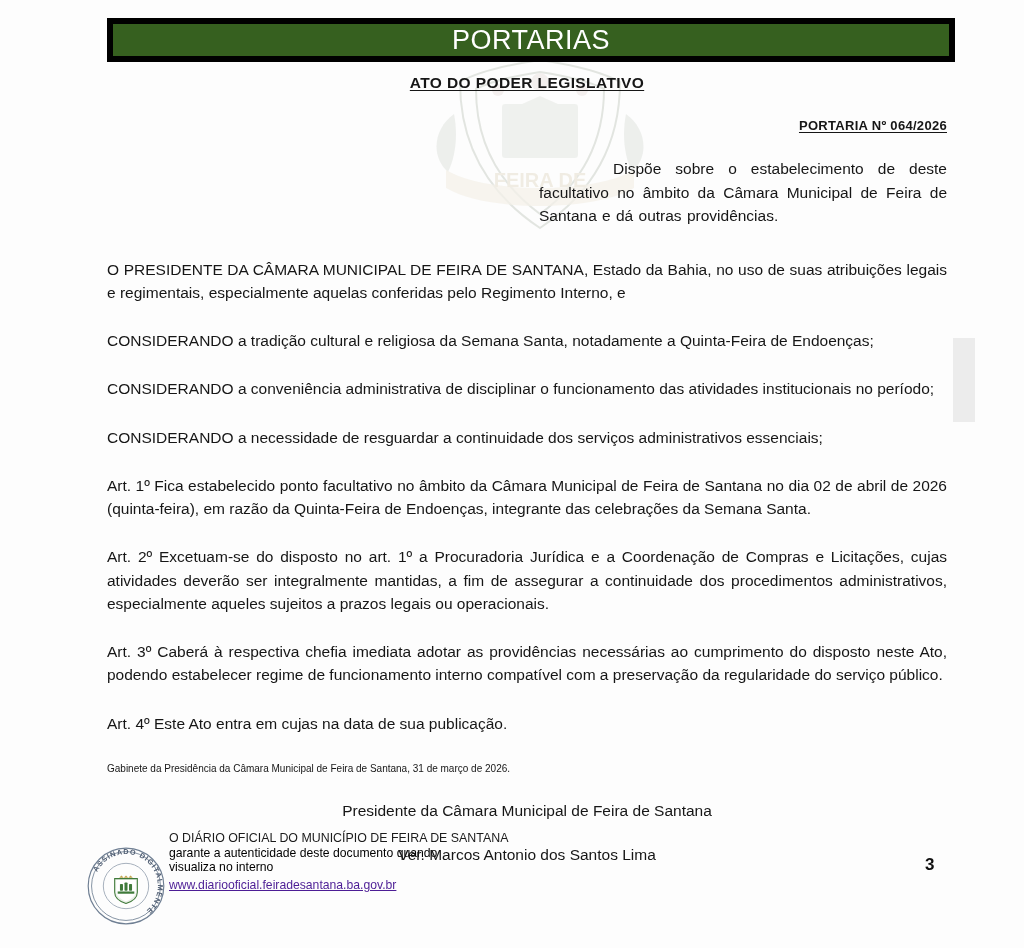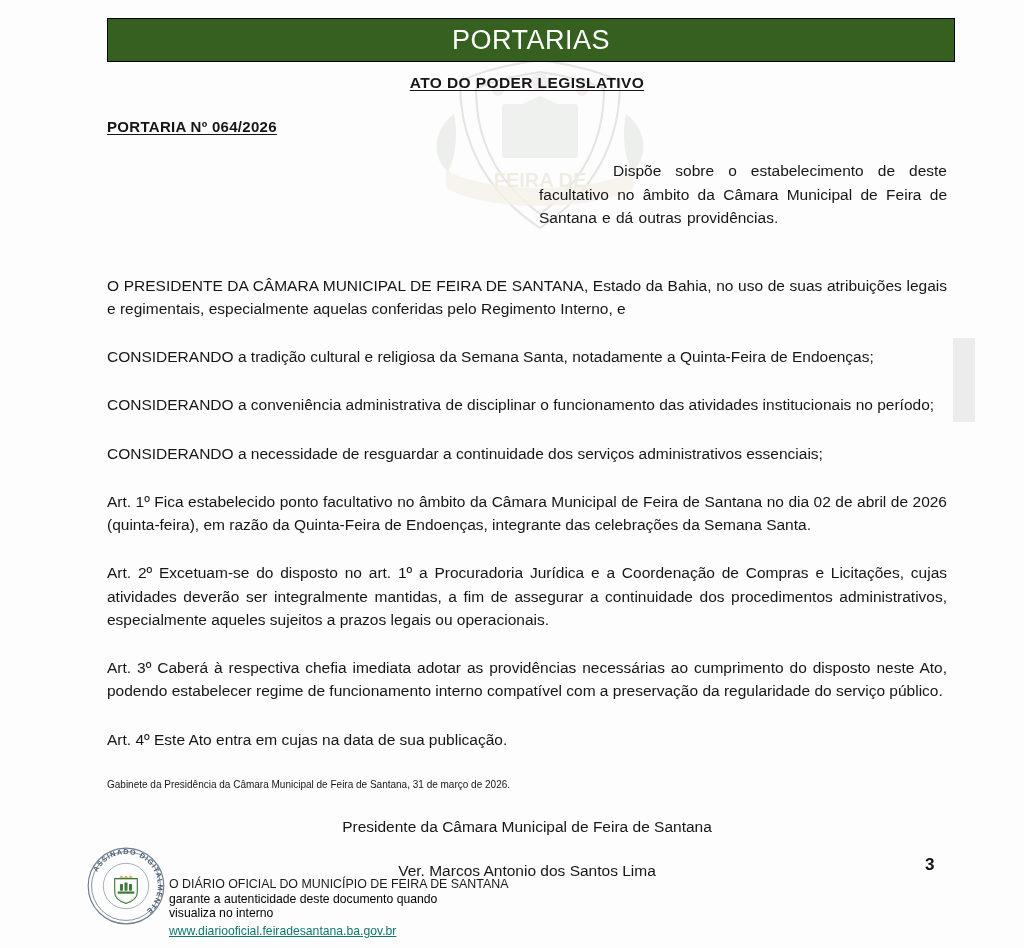--- a/index.html
+++ b/index.html
@@ -53,21 +53,21 @@
   }
 
   
   .banner {
     position: absolute;
     left: 107px;
     top: 18px;
     width: 848px;
     height: 44px;
     background: #36601f;
-    border: 1px solid #000000;
+    border: 6px solid #000000;
     box-sizing: border-box;
     display: flex;
     align-items: center;
     justify-content: center;
     z-index: 2;
   }
   .banner-title {
     color: #ffffff;
     font-size: 27px;
     letter-spacing: 0.5px;
@@ -89,23 +89,23 @@
     font-weight: bold;
     font-size: 15.5px;
     letter-spacing: 0.4px;
     margin: 10px 0 0 0;
   }
   .doc-heading span {
     text-decoration: underline;
     text-underline-offset: 2px;
   }
   .doc-subheading {
-    text-align: left;
+    text-align: right;
     font-weight: bold;
-    font-size: 15px;
+    font-size: 13px;
     letter-spacing: 0.3px;
     margin: 26px 0 0 0;
   }
   .doc-subheading span {
     text-decoration: underline;
     text-underline-offset: 2px;
   }
 
   
   .ementa {
@@ -118,21 +118,21 @@
     word-spacing: 1px;
   }
 
   
   .para {
     text-align: justify;
     font-size: 15.5px;
     line-height: 1.5;
     margin: 25px 0 0 0;
   }
-  .para.first { margin-top: 44px; }
+  .para.first { margin-top: 30px; }
 
   
   .closing {
     font-size: 10px;
     line-height: 1.5;
     margin: 26px 0 0 0;
     text-align: left;
   }
   .sign-line {
     text-align: center;
@@ -144,40 +144,40 @@
     left: 84px;
     top: 844px;
     width: 84px;
     height: 84px;
   }
   .seal svg { display: block; width: 100%; height: 100%; }
 
   .footer-text {
     position: absolute;
     left: 169px;
-    top: 877px;
+    top: 831px;
     width: 420px;
   }
   .footer-line-1 {
     font-size: 12.4px;
     line-height: 1.18;
     color: #1b1b1b;
     white-space: nowrap;
   }
   .footer-line-2,
   .footer-line-3 {
     font-size: 12.2px;
     line-height: 1.2;
     color: #000000;
     white-space: nowrap;
   }
   .footer-link {
     font-size: 12.2px;
     line-height: 1.25;
-    color: #0f766e;
+    color: #4c1d95;
     text-decoration: underline;
     white-space: nowrap;
     display: inline-block;
   }
   .page-number {
     position: absolute;
     left: 925px;
     top: 855px;
     font-size: 17px;
     font-weight: bold;

